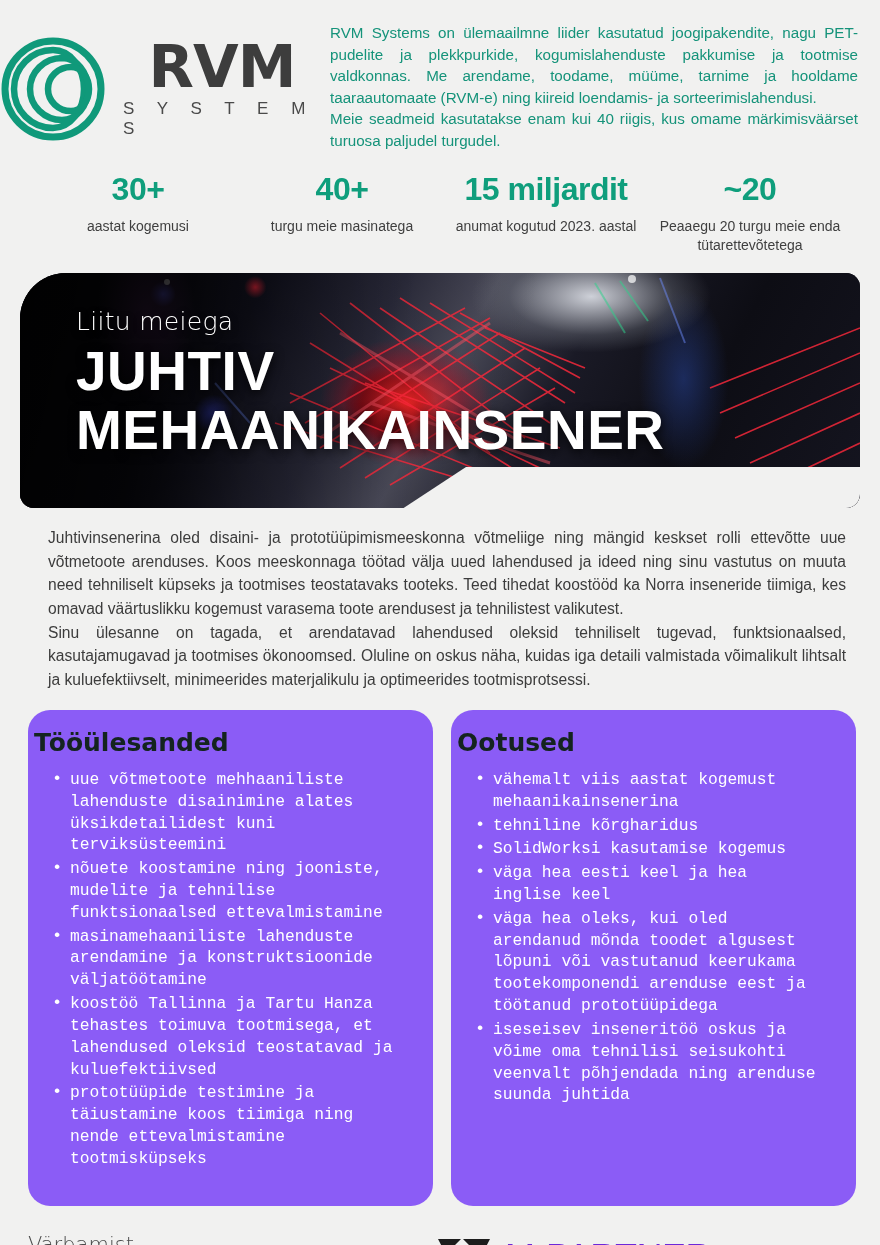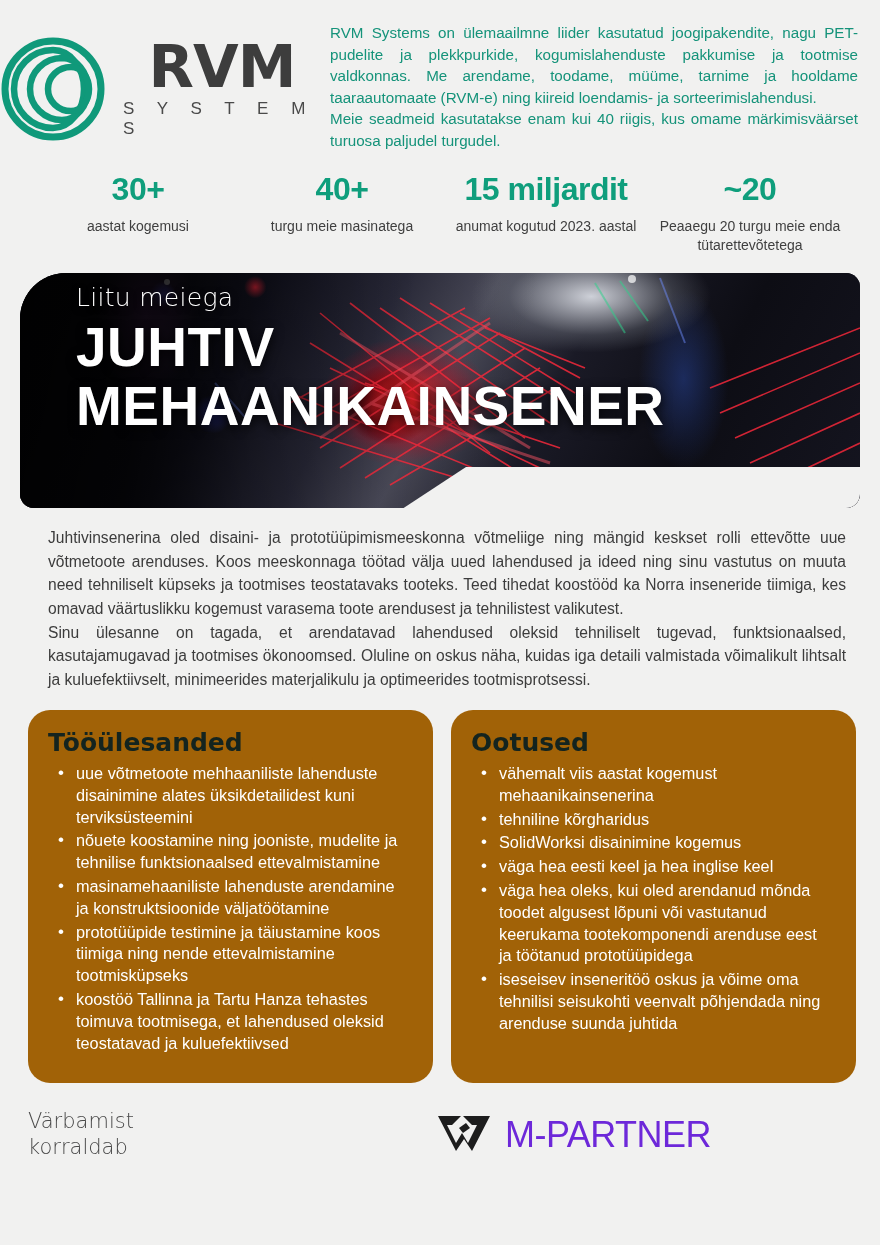--- a/index.html
+++ b/index.html
@@ -137,21 +137,21 @@
     bottom: -1px;
     width: 458px;
     height: 42px;
     background: #f1f1f0;
     clip-path: polygon(42px 100%, 100% 100%, 100% 0, 64px 0, 0 100%);
     border-bottom-right-radius: 14px;
   }
   .hero-text {
     position: absolute;
     left: 56px;
-    top: 10px;
+    top: 34px;
     z-index: 5;
   }
   .hero-kicker {
     color: #ffffff;
     font-size: 25px;
     font-weight: 300;
     letter-spacing: 0.3px;
     text-shadow: 0 2px 7px rgba(0,0,0,0.75);
     font-family: "DejaVu Sans", sans-serif;
   }
@@ -177,36 +177,37 @@
   }
   .body-text p { margin: 0; }
 
   
   .cards {
     display: flex;
     gap: 18px;
     margin: 18px 24px 0 28px;
   }
   .card {
-    background: #a16207;
+    background: #8b5cf6;
     border-radius: 22px;
-    padding: 18px 22px 24px 20px;
+    padding: 18px 22px 24px 6px;
     flex: 1;
   }
   .card-title {
     color: #14241f;
     font-size: 25px;
     font-weight: bold;
     margin-bottom: 6px;
     font-family: "DejaVu Sans", sans-serif;
   }
   .card ul {
-    margin: 4px;
+    margin: 12px;
     padding-left: 24px;
     list-style: none;
+    font-family: Liberation Mono, monospace;
   }
   .card li {
     color: #ffffff;
     font-size: 16.3px;
     line-height: 1.34;
     margin-bottom: 2px;
     position: relative;
   }
   .card li::before {
     content: "\2022";
@@ -363,31 +364,31 @@
 </div>
 
 <div class="cards">
 
   <div class="card">
     <div class="card-title">Tööülesanded</div>
     <ul>
       <li>uue võtmetoote mehhaaniliste lahenduste disainimine alates üksikdetailidest kuni terviksüsteemini</li>
       <li>nõuete koostamine ning jooniste, mudelite ja tehnilise funktsionaalsed ettevalmistamine</li>
       <li>masinamehaaniliste lahenduste arendamine ja konstruktsioonide väljatöötamine</li>
+      <li>koostöö Tallinna ja Tartu Hanza tehastes toimuva tootmisega, et lahendused oleksid teostatavad ja kuluefektiivsed</li>
       <li>prototüüpide testimine ja täiustamine koos tiimiga ning nende ettevalmistamine tootmisküpseks</li>
-      <li>koostöö Tallinna ja Tartu Hanza tehastes toimuva tootmisega, et lahendused oleksid teostatavad ja kuluefektiivsed</li>
     </ul>
   </div>
 
   <div class="card">
     <div class="card-title">Ootused</div>
     <ul>
       <li>vähemalt viis aastat kogemust mehaanikainsenerina</li>
       <li>tehniline kõrgharidus</li>
-      <li>SolidWorksi disainimine kogemus</li>
+      <li>SolidWorksi kasutamise kogemus</li>
       <li>väga hea eesti keel ja hea inglise keel</li>
       <li>väga hea oleks, kui oled arendanud mõnda toodet algusest lõpuni või vastutanud keerukama tootekomponendi arenduse eest ja töötanud prototüüpidega</li>
       <li>iseseisev inseneritöö oskus ja võime oma tehnilisi seisukohti veenvalt põhjendada ning arenduse suunda juhtida</li>
     </ul>
   </div>
 </div>
 
 <div class="footer">
 
   <div class="footer-left">

